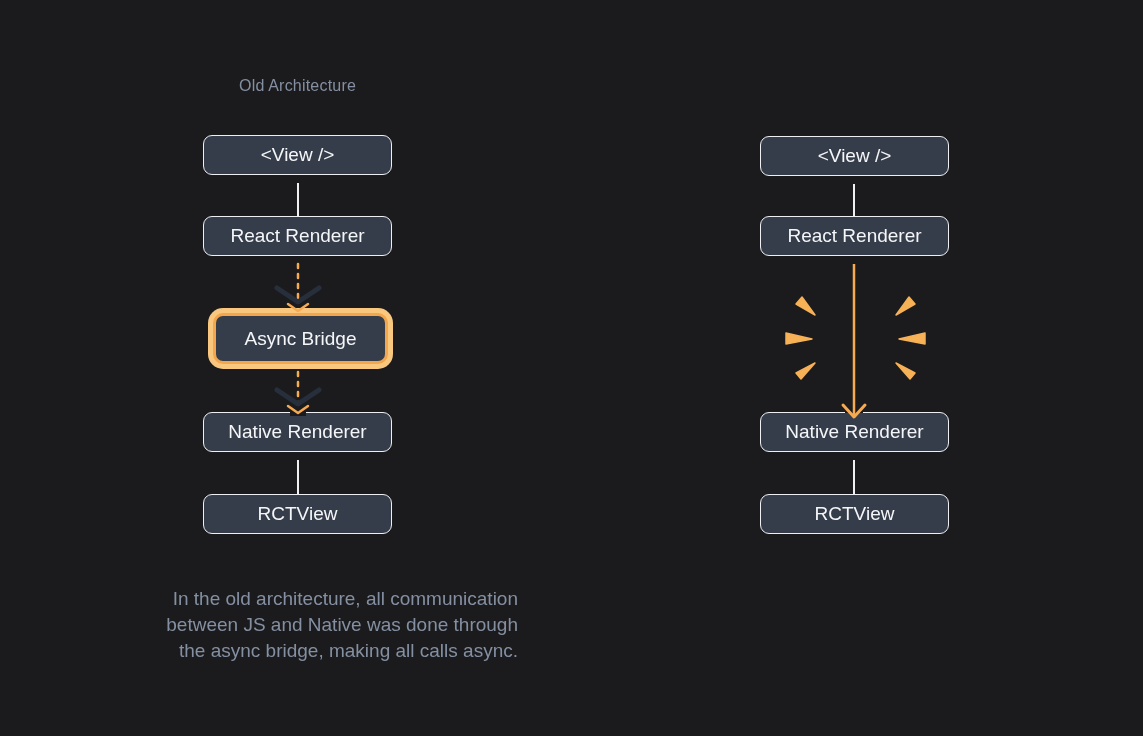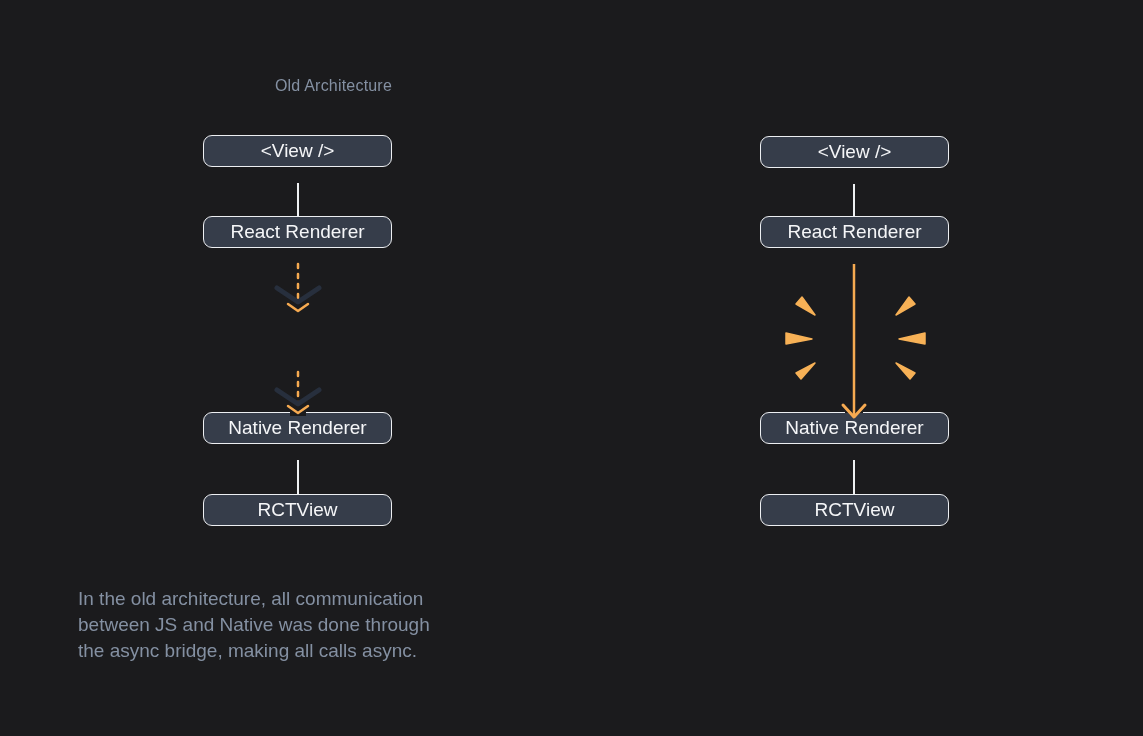--- a/index.html
+++ b/index.html
@@ -4,25 +4,25 @@
 <style>
   html,body{margin:0;padding:0;}
   body{
     width:1143px;height:736px;
     background:var(--bg,#1b1b1d);
     font-family:"Liberation Sans",sans-serif;
     position:relative;overflow:hidden;
   }
   .canvas{position:absolute;left:0;top:0;width:1143px;height:736px;}
   .col-title{
-    position:absolute;text-align:right;
+    position:absolute;text-align:center;
     color:var(--muted,#8490a2);font-size:16px;letter-spacing:.2px;
   }
   .node{
-    position:absolute;height:32px;box-sizing:border-box;
+    position:absolute;height:40px;box-sizing:border-box;
     background:var(--box-fill,#363d4a);
     border:1.5px solid var(--box-border,#edeff2);
     border-radius:9px;
     display:flex;align-items:center;justify-content:center;
     color:var(--box-text,#f5f6f8);font-size:19px;
     z-index:1;
   }
   .node.highlight{
     height:51px;
     border:3px solid var(--async-border,#f3a64c);
@@ -32,21 +32,21 @@
   .vline{position:absolute;width:2px;background:var(--line,#eef0f2);z-index:1;}
   .arrow-svg{position:absolute;z-index:2;}
   .bg-rect{fill:var(--bg,#1b1b1d);}
   .dash{stroke:var(--orange,#f6aa51);stroke-width:2.5;stroke-dasharray:4 6;stroke-linecap:round;fill:none;}
   .solid-orange{stroke:var(--orange,#f6aa51);stroke-width:2.5;fill:none;}
   .chev-dark{stroke:var(--chevron-dark,#272f3d);stroke-width:5;fill:none;stroke-linecap:round;stroke-linejoin:round;}
   .chev-orange{stroke:var(--orange,#f6aa51);stroke-width:2.5;fill:none;stroke-linecap:round;stroke-linejoin:round;}
   .chev-orange-thick{stroke:var(--orange,#f6aa51);stroke-width:3;fill:none;stroke-linecap:round;stroke-linejoin:round;}
   .spark{fill:var(--spark,#f7b156);stroke:var(--spark,#f7b156);stroke-width:1.5;stroke-linejoin:round;}
   .caption{
-    position:absolute;text-align:left;white-space:pre-line;
+    position:absolute;text-align:right;white-space:pre-line;
     color:var(--muted,#8490a2);font-size:19px;line-height:26px;
   }
 </style>
 </head>
 <body>
 
 <div class="canvas">
 
   <div class="col-title" style="left:203px;top:77px;width:189px">Old Architecture</div>
 
@@ -56,20 +56,21 @@
 
   <div class="node" style="left:203px;top:216px;width:189px">React Renderer</div>
 
   <svg class="arrow-svg" style="left:265px;top:258px" width="66" height="58" viewBox="0 0 66 58">
     <rect class="bg-rect" x="26" y="2" width="14" height="8"></rect>
     <line class="dash" x1="33" y1="6" x2="33" y2="46"></line>
     <polyline class="chev-dark" points="12,30 33,44 54,30"></polyline>
     <polyline class="chev-orange" points="23,46 33,53 43,46"></polyline>
   </svg>
 
+  <div class="node highlight" style="left:213px;top:313px;width:175px">Async Bridge</div>
 
   <svg class="arrow-svg" style="left:265px;top:368px" width="66" height="48" viewBox="0 0 66 48">
     <line class="dash" x1="33" y1="4" x2="33" y2="36"></line>
     <polyline class="chev-dark" points="12,22 33,36 54,22"></polyline>
     <rect class="bg-rect" x="25" y="42" width="16" height="6"></rect>
     <polyline class="chev-orange" points="23,38 33,45 43,38"></polyline>
   </svg>
 
   <div class="node" style="left:203px;top:412px;width:189px">Native Renderer</div>
 

